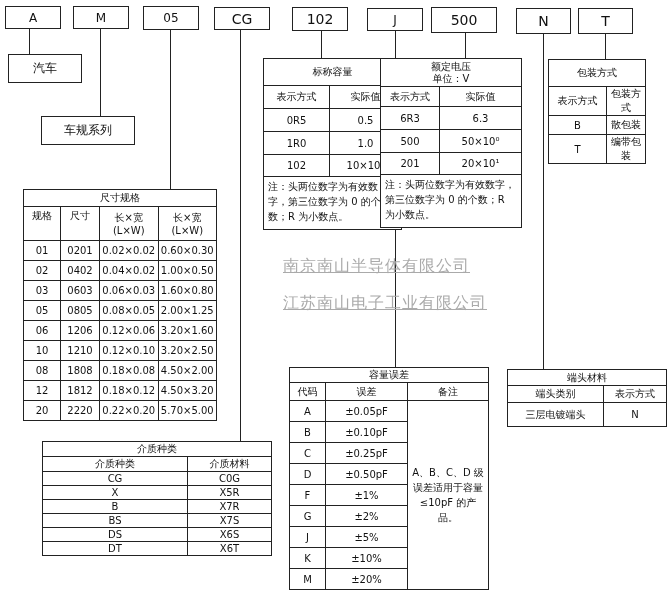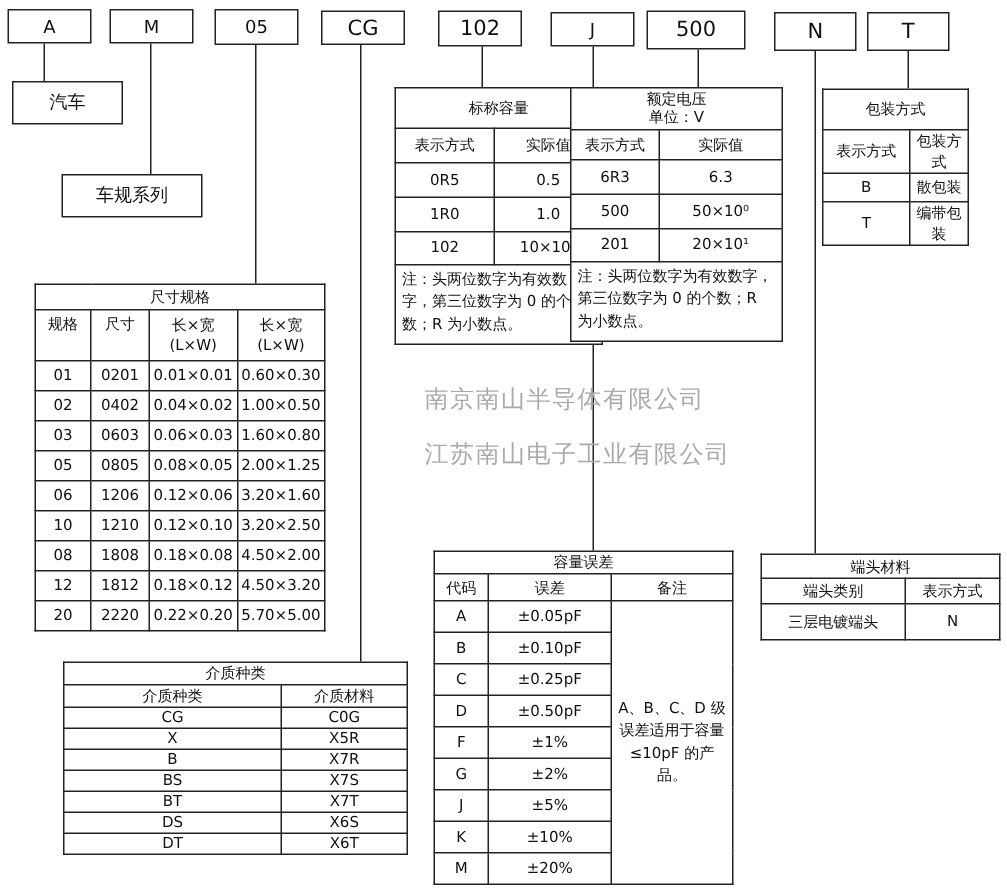--- a/index.html
+++ b/index.html
@@ -4,21 +4,21 @@
 <style>
   html, body { margin:0; padding:0; background:#fff; }
   body { width:671px; height:595px; position:relative; overflow:hidden;
          font-family:"DejaVu Sans","Liberation Sans",sans-serif; color:#111; }
   .box { position:absolute; border:1px solid #222; background:#fff; box-sizing:border-box;
          display:flex; align-items:center; justify-content:center; font-size:12px; }
   .vline { position:absolute; width:1px; background:#222; }
   table.t { position:absolute; border-collapse:collapse; font-size:10px; background:#fff; }
   table.t td, table.t th { border:1px solid #222; text-align:center; padding:0; font-weight:normal; }
   .note { text-align:left !important; padding:2px 4px !important; line-height:15px; vertical-align:top; }
-  .wm { position:absolute; font-size:16px; color:#aaa; letter-spacing:1px; }
+  .wm { position:absolute; font-size:16px; color:#aaa; letter-spacing:1px;text-decoration:underline; }
 </style>
 </head>
 <body>
 
 <div class="box" style="left:5px;top:6px;width:56px;height:23px;">
     <span>A</span>
   </div>
 <div class="box" style="left:73px;top:6px;width:56px;height:23px;">
     <span>M</span>
   </div>
@@ -70,21 +70,21 @@
     <td style="width:36px;vertical-align:top;padding-top:2px">规格</td>
     <td style="width:38px;vertical-align:top;padding-top:2px">尺寸</td>
     <td style="white-space:pre-line;line-height:13px">长×宽
 (L×W)</td>
     <td style="white-space:pre-line;line-height:13px">长×宽
 (L×W)</td>
   </tr>
   <tr style="height:20px">
         <td>01</td>
         <td>0201</td>
-        <td>0.01×0.01</td>
+        <td>0.02×0.02</td>
         <td>0.60×0.30</td>
       </tr>
   <tr style="height:20px">
         <td>02</td>
         <td>0402</td>
         <td>0.04×0.02</td>
         <td>1.00×0.50</td>
       </tr>
   <tr style="height:20px">
         <td>03</td>
@@ -296,24 +296,20 @@
       </tr>
   <tr style="height:14px">
         <td>B</td>
         <td>X7R</td>
       </tr>
   <tr style="height:14px">
         <td>BS</td>
         <td>X7S</td>
       </tr>
   <tr style="height:14px">
-        <td>BT</td>
-        <td>X7T</td>
-      </tr>
-  <tr style="height:14px">
         <td>DS</td>
         <td>X6S</td>
       </tr>
   <tr style="height:14px">
         <td>DT</td>
         <td>X6T</td>
       </tr>
 </tbody>
   </table>
 

